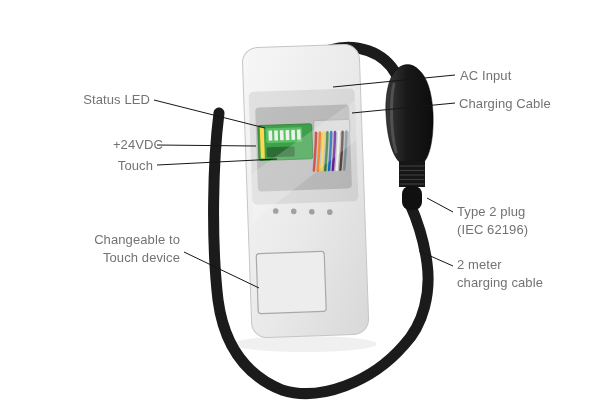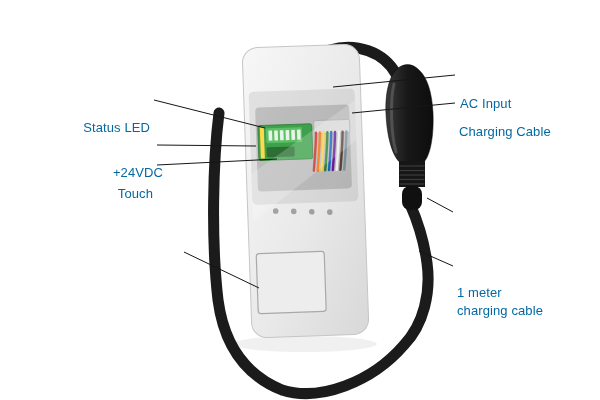--- a/index.html
+++ b/index.html
@@ -8,24 +8,23 @@
     width:600px;height:400px;
     background:#ffffff;
     overflow:hidden;
     font-family:"Liberation Sans",sans-serif;
   }
   .stage svg{position:absolute;left:0;top:0;}
   .lbl{
     position:absolute;
     font-size:13px;
     line-height:1.38;
-    color:#0369a1;
+    color:#737373;
     white-space:pre-line;
     letter-spacing:.1px;
-    margin-top:28px;
   }
   .lbl.r{text-align:right;}
 </style>
 </head>
 <body>
 
 <div class="stage">
 
   <svg width="600" height="400" viewBox="0 0 600 400">
     <defs>
@@ -115,19 +114,23 @@
       <line x1="455" y1="75" x2="333" y2="87"></line>
       <line x1="455" y1="103" x2="352" y2="113"></line>
       <line x1="453" y1="212" x2="427" y2="198"></line>
       <line x1="453" y1="266" x2="419" y2="251"></line>
     </g>
   </svg>
 
   <div class="lbl r" style="right:450px;top:91px">Status LED</div>
   <div class="lbl r" style="right:437px;top:136px">+24VDC</div>
   <div class="lbl r" style="right:447px;top:157px">Touch</div>
+  <div class="lbl r" style="right:420px;top:231px">Changeable to
+Touch device</div>
 
   <div class="lbl" style="left:460px;top:67px">AC Input</div>
   <div class="lbl" style="left:459px;top:95px">Charging Cable</div>
-  <div class="lbl" style="left:457px;top:256px">1 meter
+  <div class="lbl" style="left:457px;top:203px">Type 2 plug
+(IEC 62196)</div>
+  <div class="lbl" style="left:457px;top:256px">2 meter
 charging cable</div>
 
 </div>
 
 </body></html>

